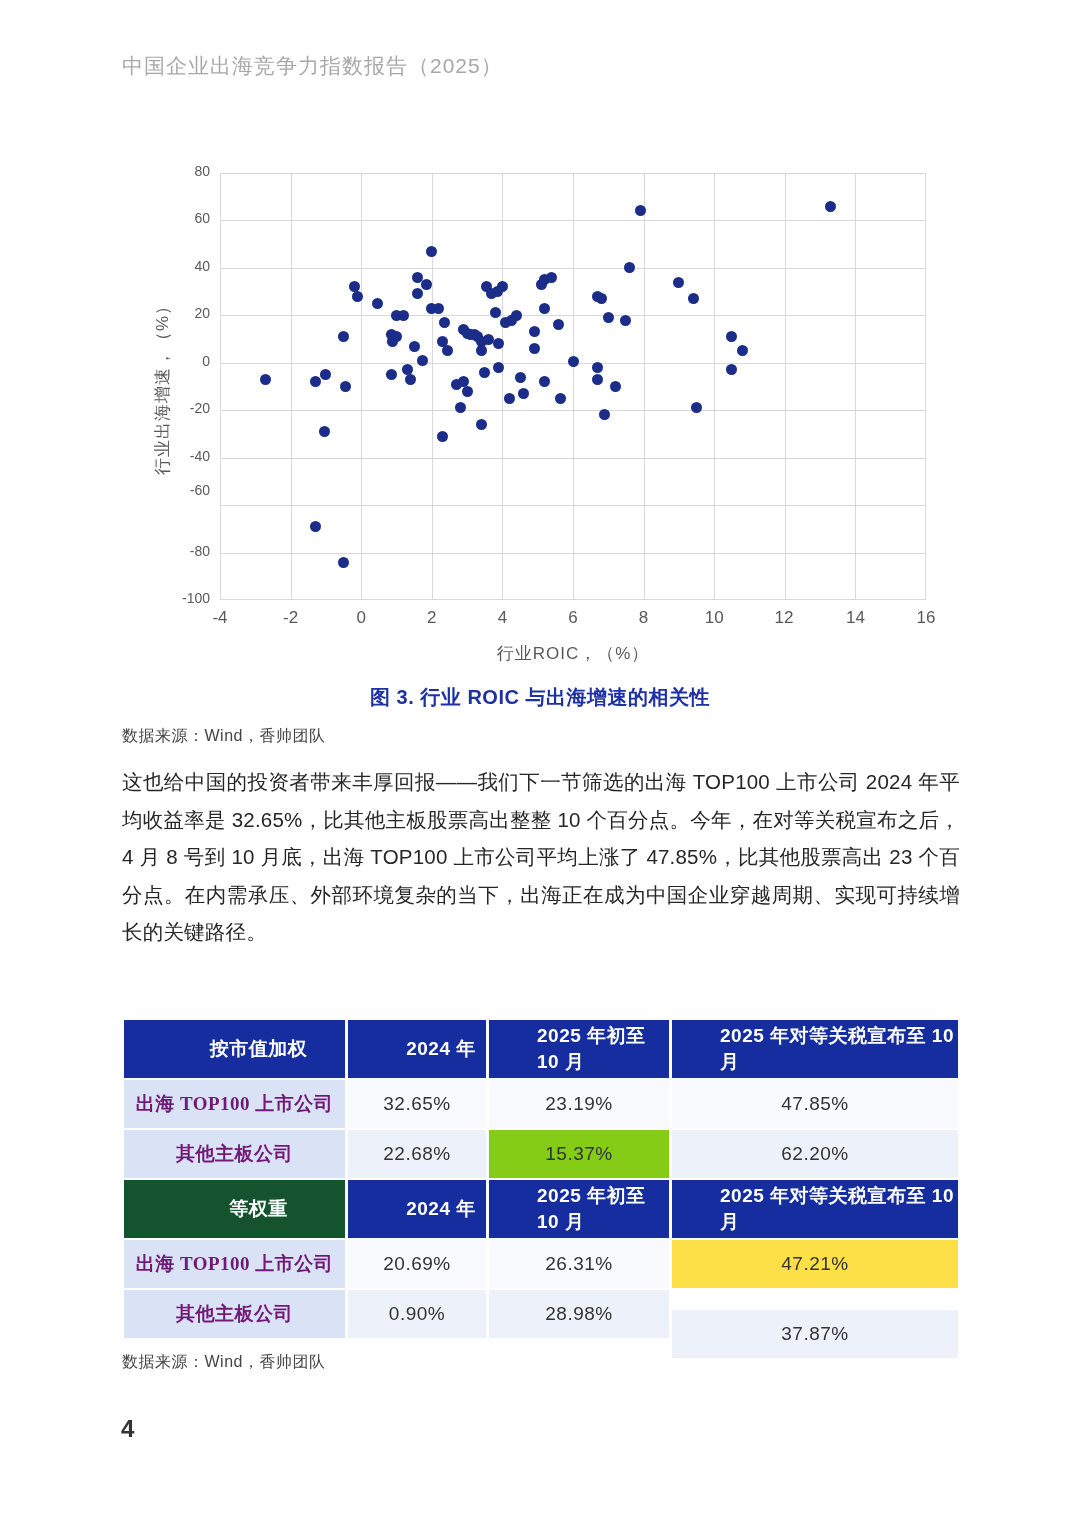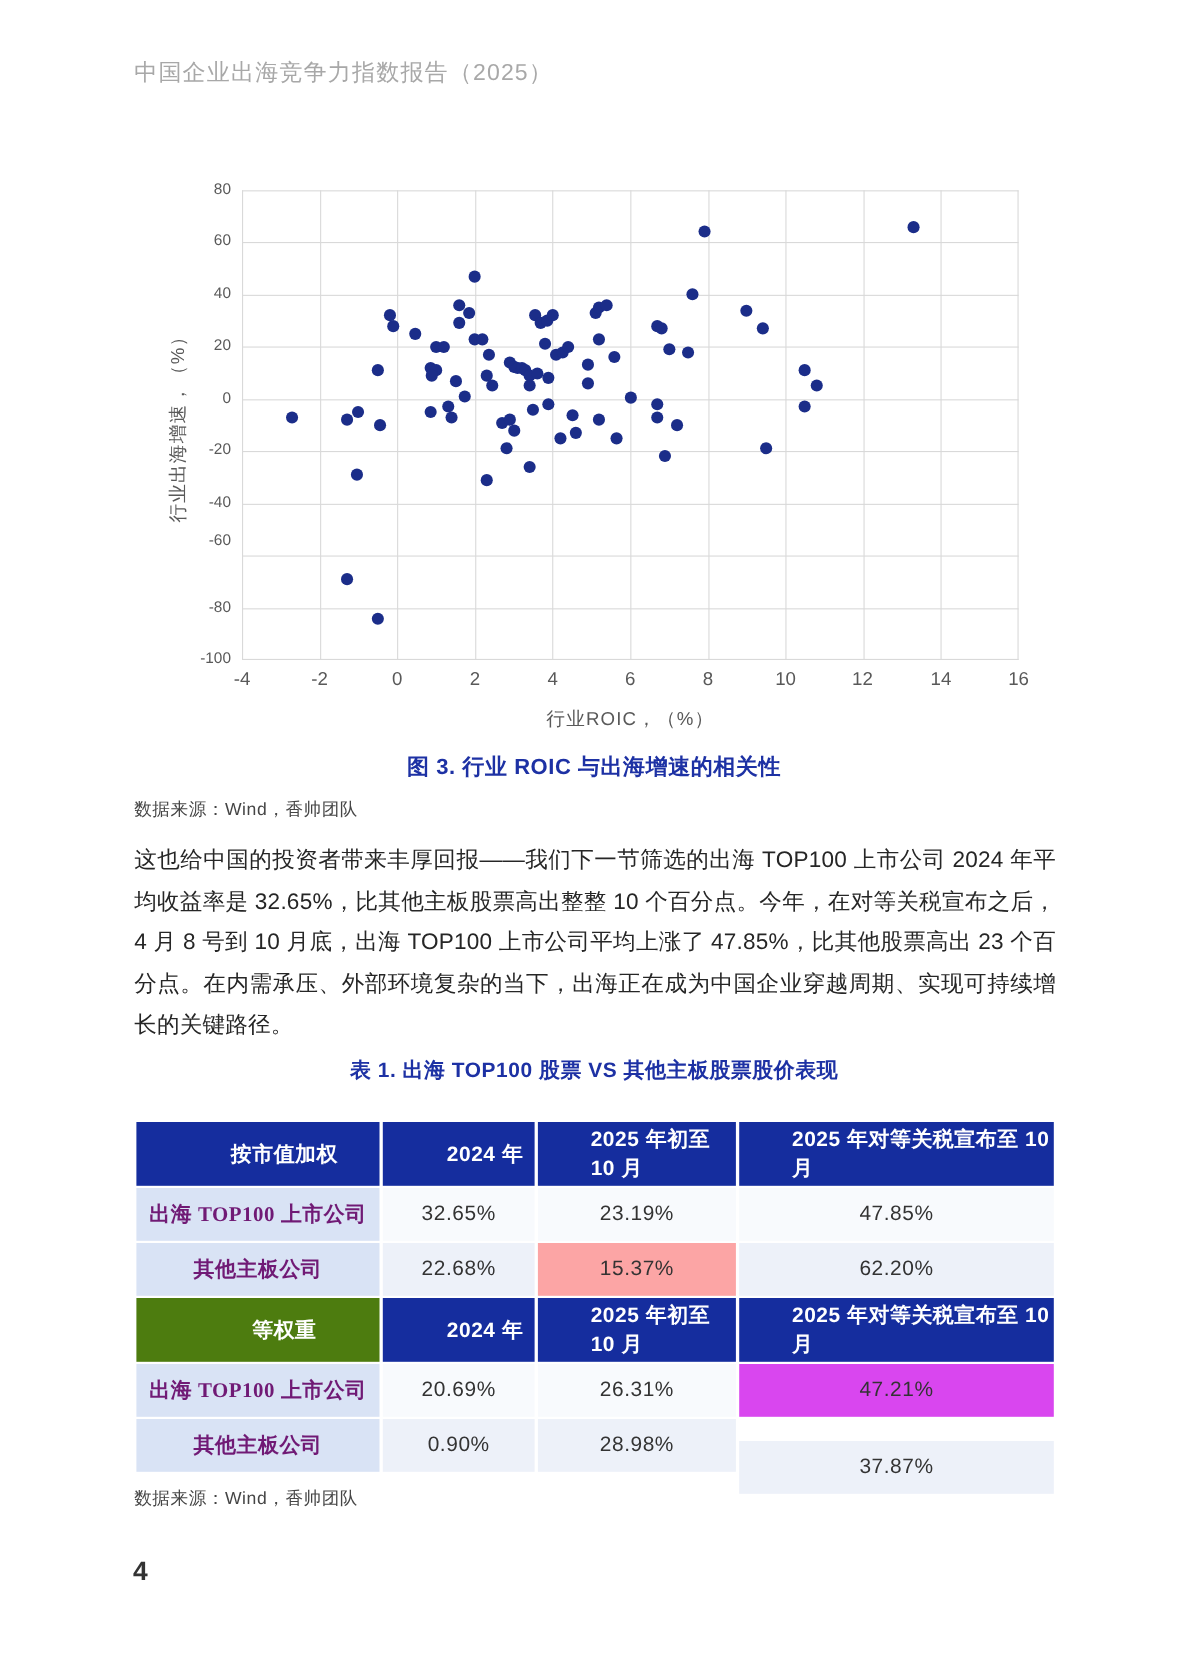--- a/index.html
+++ b/index.html
@@ -176,51 +176,50 @@
       <div class="ytick" style="left: 0px; top: 322px;">-60</div>
       <div class="ytick" style="left: 0px; top: 382.556px;">-80</div>
       <div class="ytick" style="left: 0px; top: 430px;">-100</div>
     </div>
 
   <div class="fig-caption">图 3. 行业 ROIC 与出海增速的相关性</div>
   <div class="source chart-src">数据来源：Wind，香帅团队</div>
 
   <p class="body-text">这也给中国的投资者带来丰厚回报——我们下一节筛选的出海 TOP100 上市公司 2024 年平均收益率是 32.65%，比其他主板股票高出整整 10 个百分点。今年，在对等关税宣布之后，4 月 8 号到 10 月底，出海 TOP100 上市公司平均上涨了 47.85%，比其他股票高出 23 个百分点。在内需承压、外部环境复杂的当下，出海正在成为中国企业穿越周期、实现可持续增长的关键路径。</p>
 
-  <div class="tbl-caption">表 1. 出海 TOP100 股票 VS 其他主板股票股价表现</div>
   <div class="tbl">
       <div class="trow header">
         <div class="cell hcell" style="background: rgb(21, 45, 158);">按市值加权</div>
         <div class="cell hcell" style="background: rgb(21, 45, 158);">2024 年</div>
         <div class="cell hcell" style="background: rgb(21, 45, 158);">2025 年初至 10 月</div>
         <div class="cell hcell" style="background: rgb(21, 45, 158);">2025 年对等关税宣布至 10 月</div>
       </div>
       <div class="trow data">
         <div class="cell lcell" style="background: rgb(217, 227, 245);">出海 TOP100 上市公司</div>
         <div class="cell dcell" style="background: rgb(248, 250, 253);">32.65%</div>
         <div class="cell dcell" style="background: rgb(248, 250, 253);">23.19%</div>
         <div class="cell dcell" style="background: rgb(248, 250, 253);">47.85%</div>
       </div>
       <div class="trow data">
         <div class="cell lcell" style="background: rgb(217, 227, 245);">其他主板公司</div>
         <div class="cell dcell" style="background: rgb(237, 241, 249);">22.68%</div>
-        <div class="cell dcell" style="background: #fca5a5;">15.37%</div>
+        <div class="cell dcell" style="background: #84cc16;">15.37%</div>
         <div class="cell dcell" style="background: rgb(237, 241, 249);">62.20%</div>
       </div>
       <div class="trow header">
-        <div class="cell hcell" style="background: #4d7c0f;">等权重</div>
+        <div class="cell hcell" style="background: #14532d;">等权重</div>
         <div class="cell hcell" style="background: rgb(21, 45, 158);">2024 年</div>
         <div class="cell hcell" style="background: rgb(21, 45, 158);">2025 年初至 10 月</div>
         <div class="cell hcell" style="background: rgb(21, 45, 158);">2025 年对等关税宣布至 10 月</div>
       </div>
       <div class="trow data">
         <div class="cell lcell" style="background: rgb(217, 227, 245);">出海 TOP100 上市公司</div>
         <div class="cell dcell" style="background: rgb(248, 250, 253);">20.69%</div>
         <div class="cell dcell" style="background: rgb(248, 250, 253);">26.31%</div>
-        <div class="cell dcell" style="background: #d946ef;">47.21%</div>
+        <div class="cell dcell" style="background: #fde047;">47.21%</div>
       </div>
       <div class="trow data">
         <div class="cell lcell" style="background: rgb(217, 227, 245);">其他主板公司</div>
         <div class="cell dcell" style="background: rgb(237, 241, 249);">0.90%</div>
         <div class="cell dcell" style="background: rgb(237, 241, 249);">28.98%</div>
         <div class="cell dcell" style="background: rgb(237, 241, 249); margin-top: 20px;">37.87%</div>
       </div>
     </div>
   <div class="source table-src">数据来源：Wind，香帅团队</div>
 

